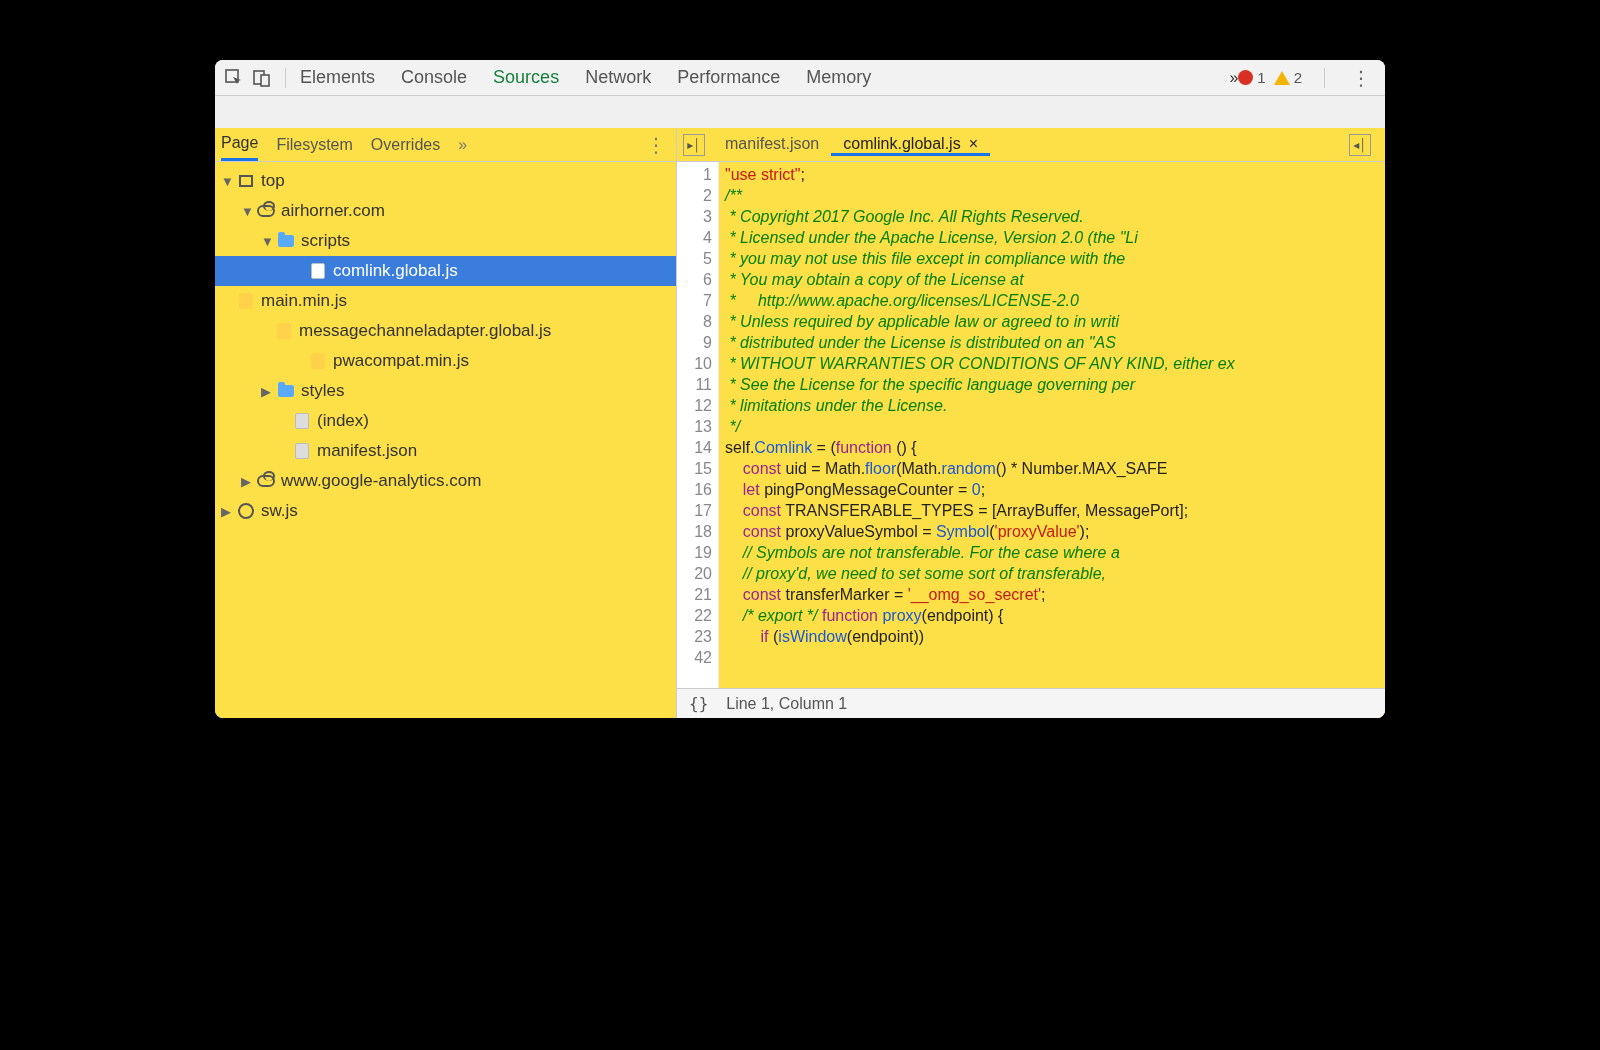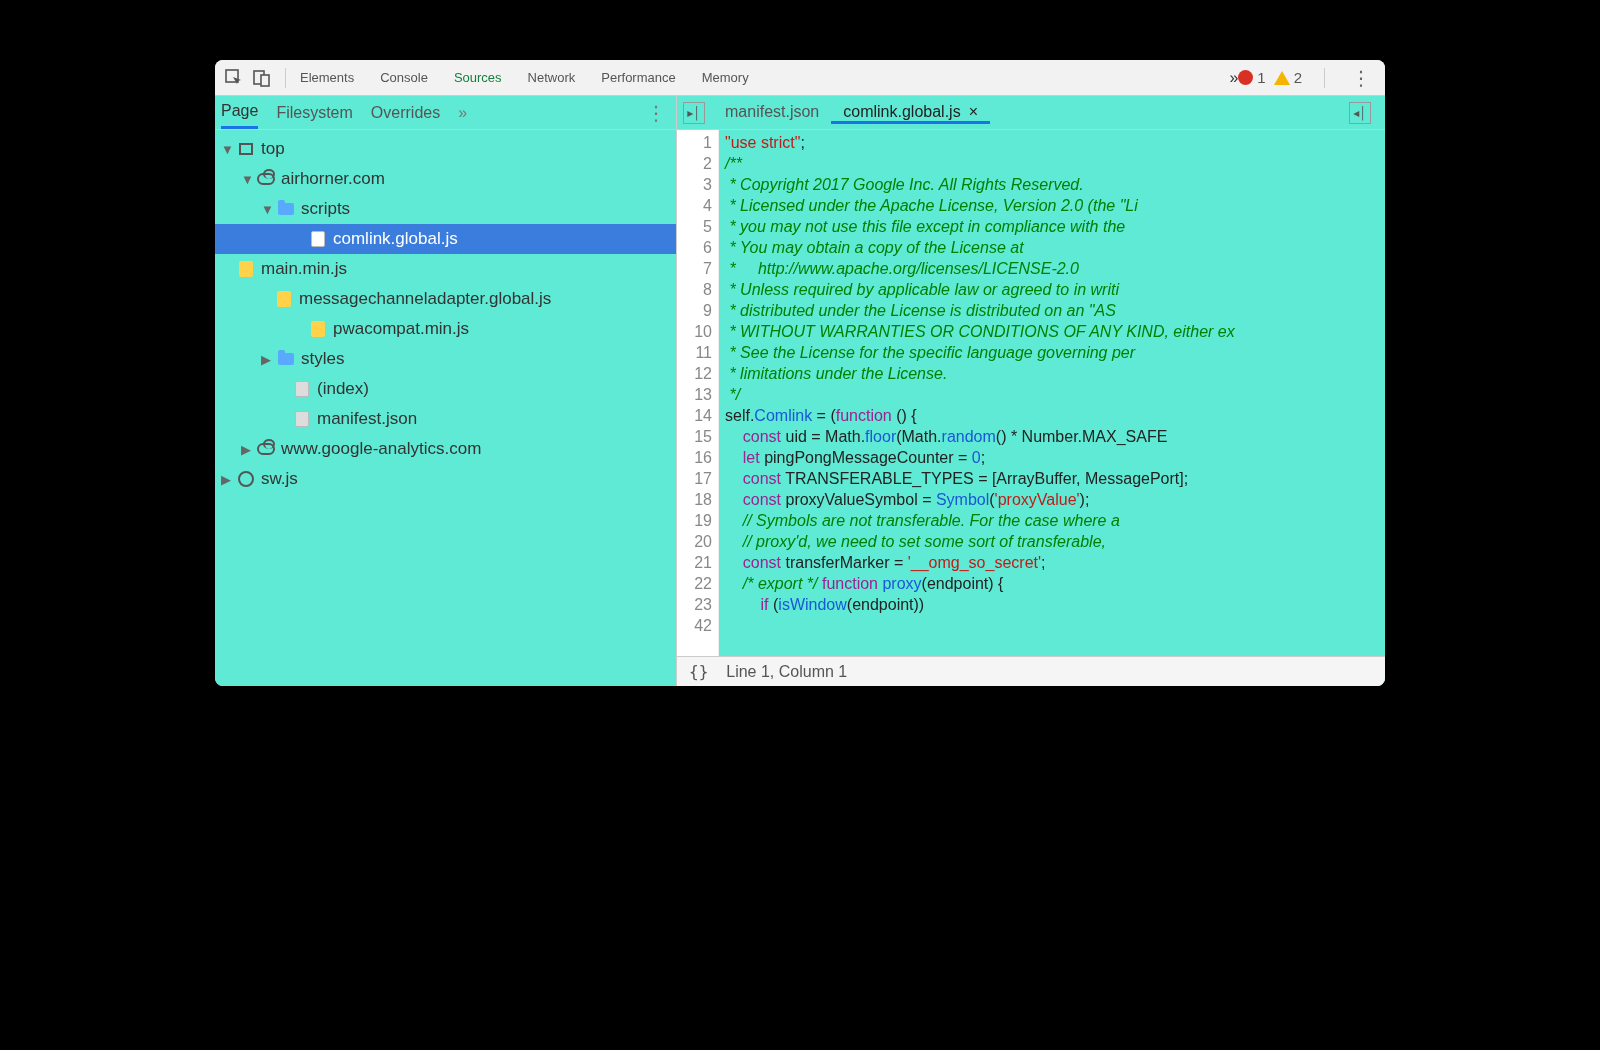--- a/index.html
+++ b/index.html
@@ -6,29 +6,29 @@
   body { background:#000; width:1600px; height:1050px; display:flex; align-items:flex-start; justify-content:center; padding-top:60px; font-size:16px; color:#333; }
   .window { width:1170px; background:#f0f0f0; border-radius:8px; box-shadow:0 20px 60px rgba(0,0,0,.5); overflow:hidden; }
   .titlebar { height:30px; display:flex; align-items:center; position:relative; background:linear-gradient(#ececec,#dcdcdc); border-bottom:1px solid #bfbfbf; }
   .traffic { display:flex; gap:9px; padding-left:12px; }
   .tl { width:13px; height:13px; border-radius:50%; border:1px solid rgba(0,0,0,.15); }
   .red{background:#ff5f57}.yellow{background:#ffbd2e}.green{background:#28c940}
   .title { position:absolute; left:0; right:0; text-align:center; font-size:15px; color:#444; }
   .toolbar { height:36px; background:#f2f2f2; border-bottom:1px solid #ccc; display:flex; align-items:center; padding:0 10px; font-size:16px; }
   .toolbar .picker { display:flex; gap:10px; align-items:center; }
   .sep { width:1px; height:20px; background:#ccc; margin:0 14px; }
-  .tabbar { display:flex; gap:26px; font-size:13px; color:#555; flex:1; }
+  .tabbar { display:flex; gap:26px; font-size:18px; color:#555; flex:1; }
   .ttab { cursor:pointer; }
   .ttab.active { color:#15803d; }
   .tb-right { display:flex; align-items:center; gap:8px; }
   .badge { display:flex; align-items:center; gap:4px; font-size:15px; color:#555;}
   .circ { width:15px; height:15px; border-radius:50%; display:inline-block;}
   .err{background:#d93025;} .wrn{width:0;height:0;border-left:8px solid transparent;border-right:8px solid transparent;border-bottom:14px solid #f4b400;border-radius:0;}
   .dots { font-size:20px; color:#666; padding:0 4px; cursor:pointer;}
-  .content { display:flex; height:590px; background:#5eead4; }
+  .content { display:flex; height:590px; background:#fde047;margin-top:32px; }
   .left { width:462px; border-right:1px solid #ccc; display:flex; flex-direction:column; }
   .subtabs { display:flex; align-items:center; height:34px; border-bottom:1px solid #ccc; padding:0 6px; gap:18px; font-size:16px; color:#555; }
   .subtab { height:100%; display:flex; align-items:center; cursor:pointer; }
   .subtab.active { color:#333; border-bottom:3px solid #1a73e8; margin-bottom:-1px; }
   .more { margin-left:auto; color:#777;}
   .tree { padding:4px 0; font-size:17px; color:#333; overflow:auto; flex:1; }
   .node { display:flex; align-items:center; height:30px; padding-left:6px; gap:6px; cursor:pointer;}
   .node.sel { background:#3b7ddd; color:#fff; }
   .caret { width:10px; color:#666; font-size:13px; display:inline-block; text-align:center;}
   .node.sel .caret{color:#fff}

